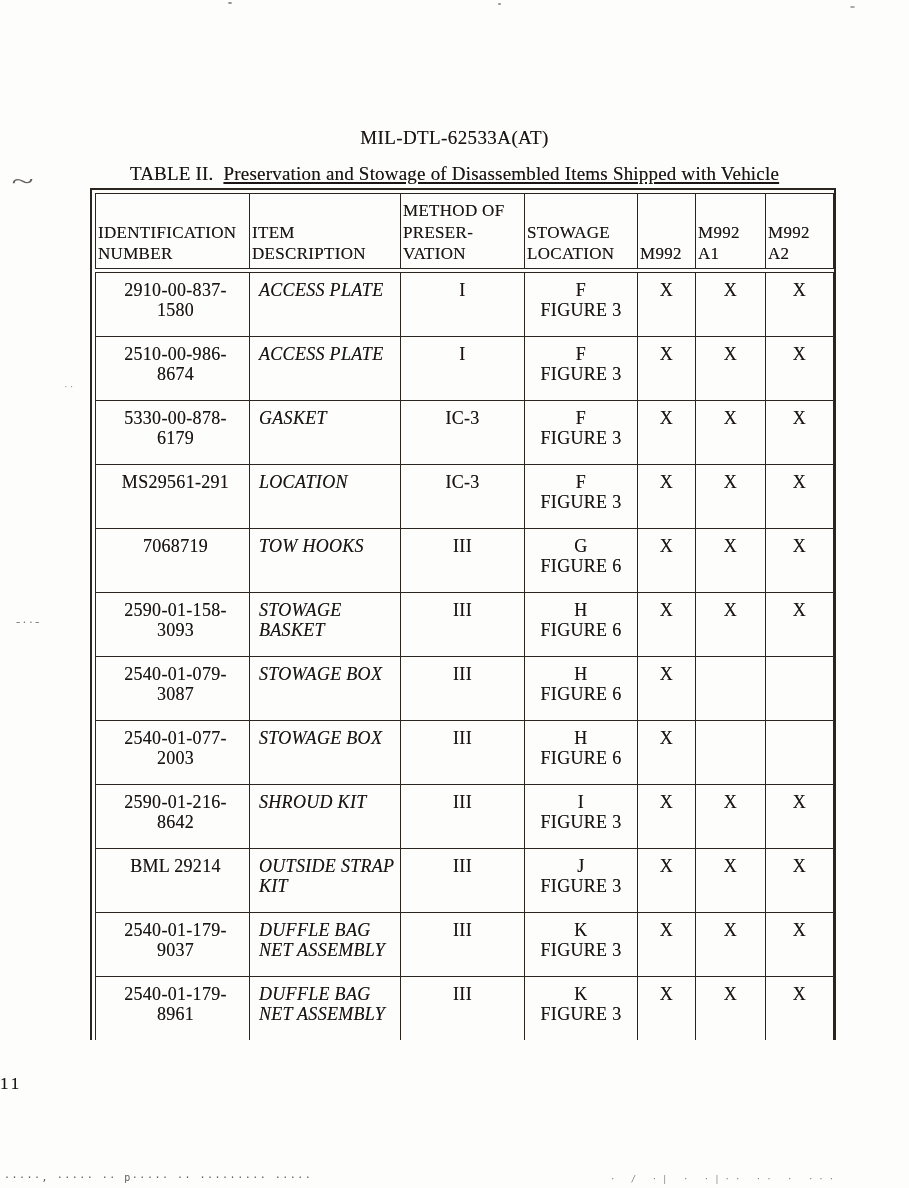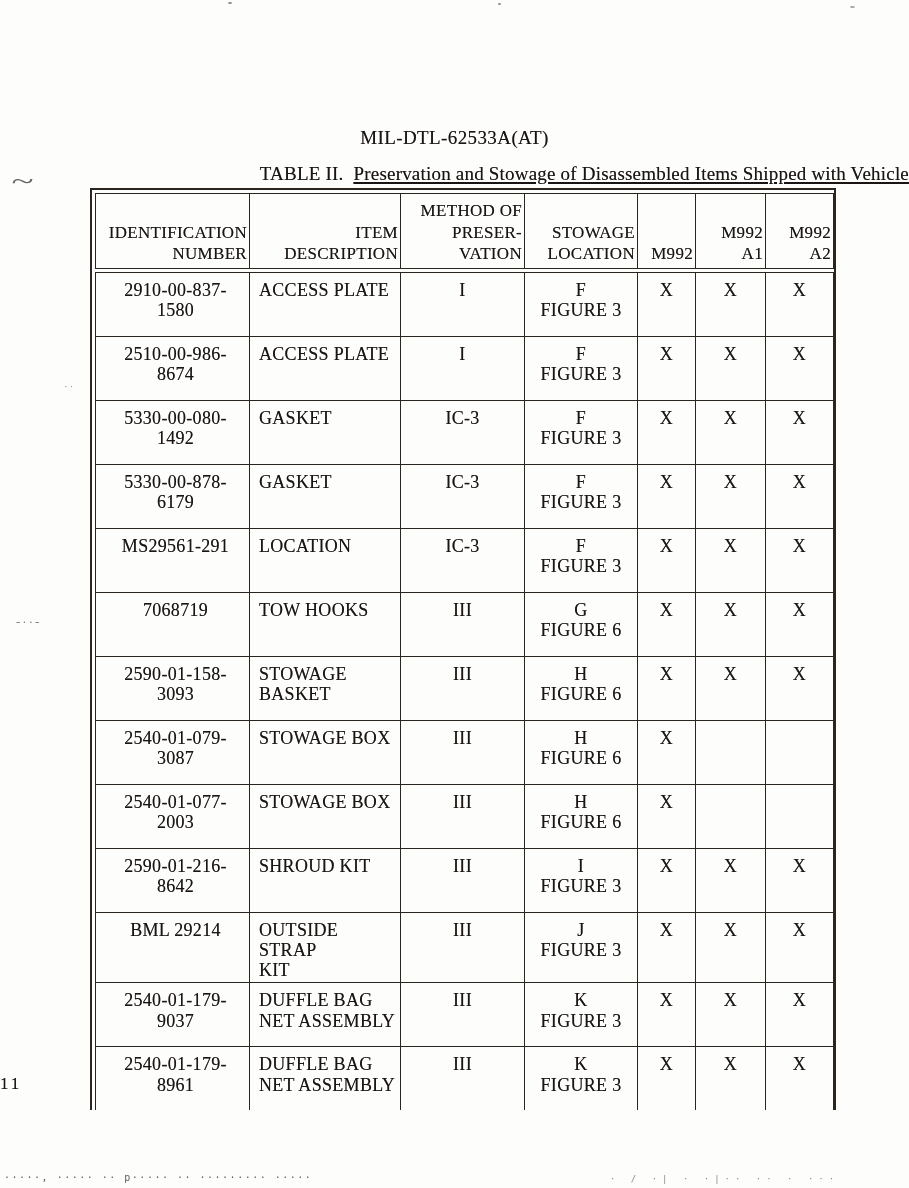--- a/index.html
+++ b/index.html
@@ -17,21 +17,21 @@
   .doc-number {
     position: absolute;
     top: 127px; left: 0; width: 100%;
     text-align: center;
     font-size: 19px;
     letter-spacing: 0.4px;
   }
   .table-title {
     position: absolute;
     top: 163px; left: 0; width: 100%;
-    text-align: right;
+    text-align: center;
     font-size: 19px;
     letter-spacing: 0.2px;
     white-space: nowrap;
   }
   .table-title .underlined {
     margin-left: 10px;
     text-decoration: underline;
     text-decoration-thickness: 1.5px;
     text-underline-offset: 2px;
   }
@@ -57,21 +57,21 @@
   table.grid col.w3 { width: 113px; }
   table.grid col.w4 { width: 58px;  }
   table.grid col.w5 { width: 70px;  }
   table.grid col.w6 { width: 68px;  }
 
   .header-grid { margin-bottom: 3px; }
   .header-grid th {
     border: 1.6px solid #2b2520;
     height: 68px;
     vertical-align: bottom;
-    text-align: right;
+    text-align: left;
     font-weight: normal;
     font-size: 17px;
     line-height: 1.25;
     letter-spacing: 0.3px;
     padding: 2px 2px 4px 2px;
     white-space: pre-line;
     margin-left: 24px;
   }
   .body-grid { border: 1.6px solid #2b2520; border-bottom: none; }
   .body-grid td {
@@ -80,21 +80,21 @@
     vertical-align: top;
     font-size: 18px;
     line-height: 1.12;
     letter-spacing: 0.3px;
     padding: 7px 3px 2px 3px;
     white-space: pre-line;
     overflow: hidden;
   }
   .body-grid tr:last-child td { border-bottom: none; }
   .body-grid td.c0 { text-align: center; padding-left: 9px; }
-  .body-grid td.c1 { text-align: left; padding-left: 9px; }
+  .body-grid td.c1 { text-align: left; padding-left: 9px; font-style: italic; }
   .body-grid td.c2, .body-grid td.c3,
   .body-grid td.c4, .body-grid td.c5, .body-grid td.c6 { text-align: center; }
 
   .page-number {
     position: absolute;
     top: 1074px; left: 0; width: 100%;
     text-align: left;
     font-size: 17px;
     letter-spacing: 3px;
   }
@@ -190,31 +190,20 @@
 8674</td>
             <td class="c1">ACCESS PLATE</td>
             <td class="c2">I</td>
             <td class="c3">F
 FIGURE 3</td>
             <td class="c4">X</td>
             <td class="c5">X</td>
             <td class="c6">X</td>
           </tr>
           <tr>
-            <td class="c0">5330-00-080-
-1492</td>
-            <td class="c1">GASKET</td>
-            <td class="c2">IC-3</td>
-            <td class="c3">F
-FIGURE 3</td>
-            <td class="c4">X</td>
-            <td class="c5">X</td>
-            <td class="c6">X</td>
-          </tr>
-          <tr>
             <td class="c0">5330-00-878-
 6179</td>
             <td class="c1">GASKET</td>
             <td class="c2">IC-3</td>
             <td class="c3">F
 FIGURE 3</td>
             <td class="c4">X</td>
             <td class="c5">X</td>
             <td class="c6">X</td>
           </tr>

